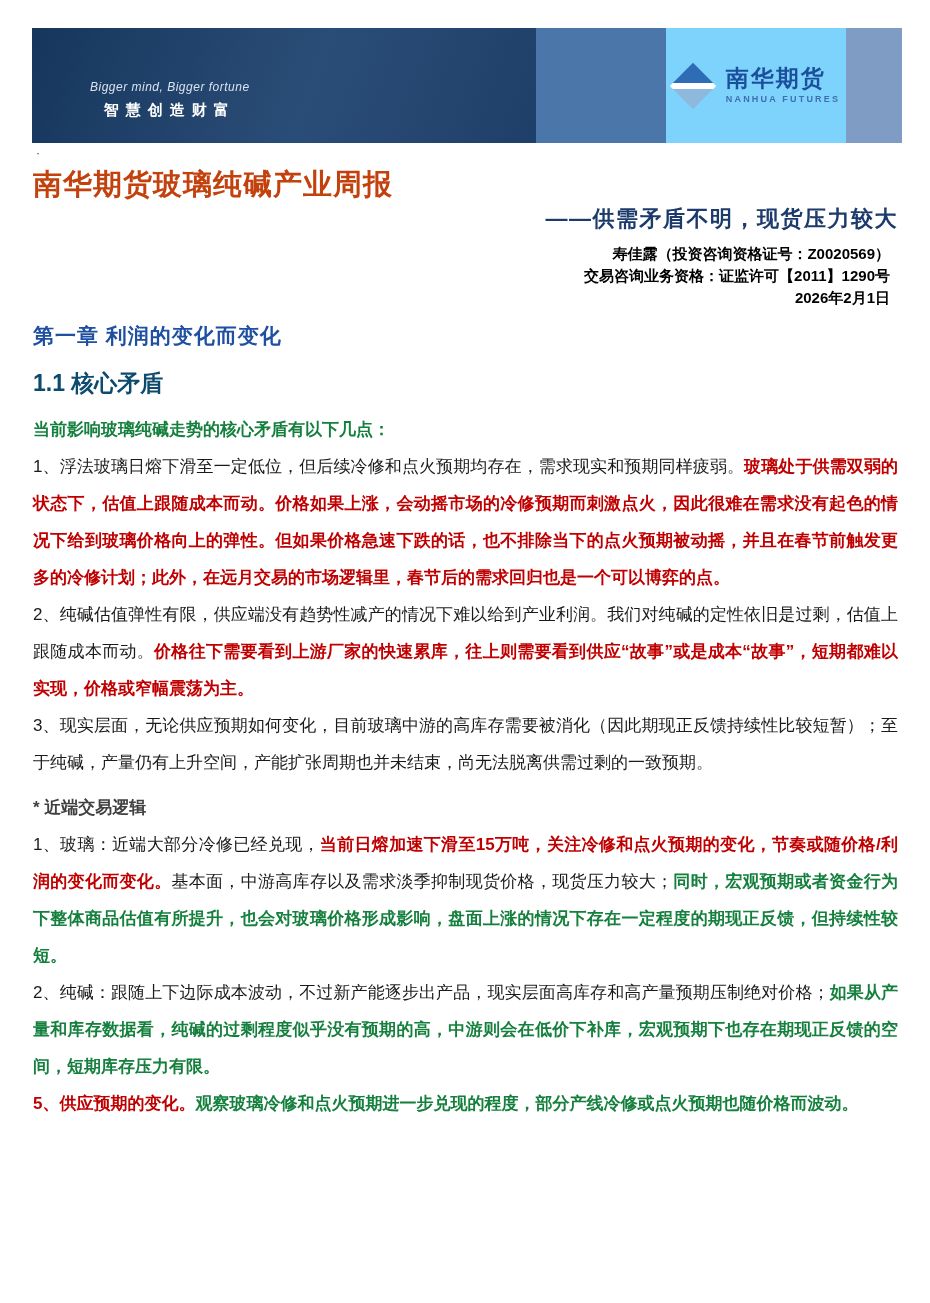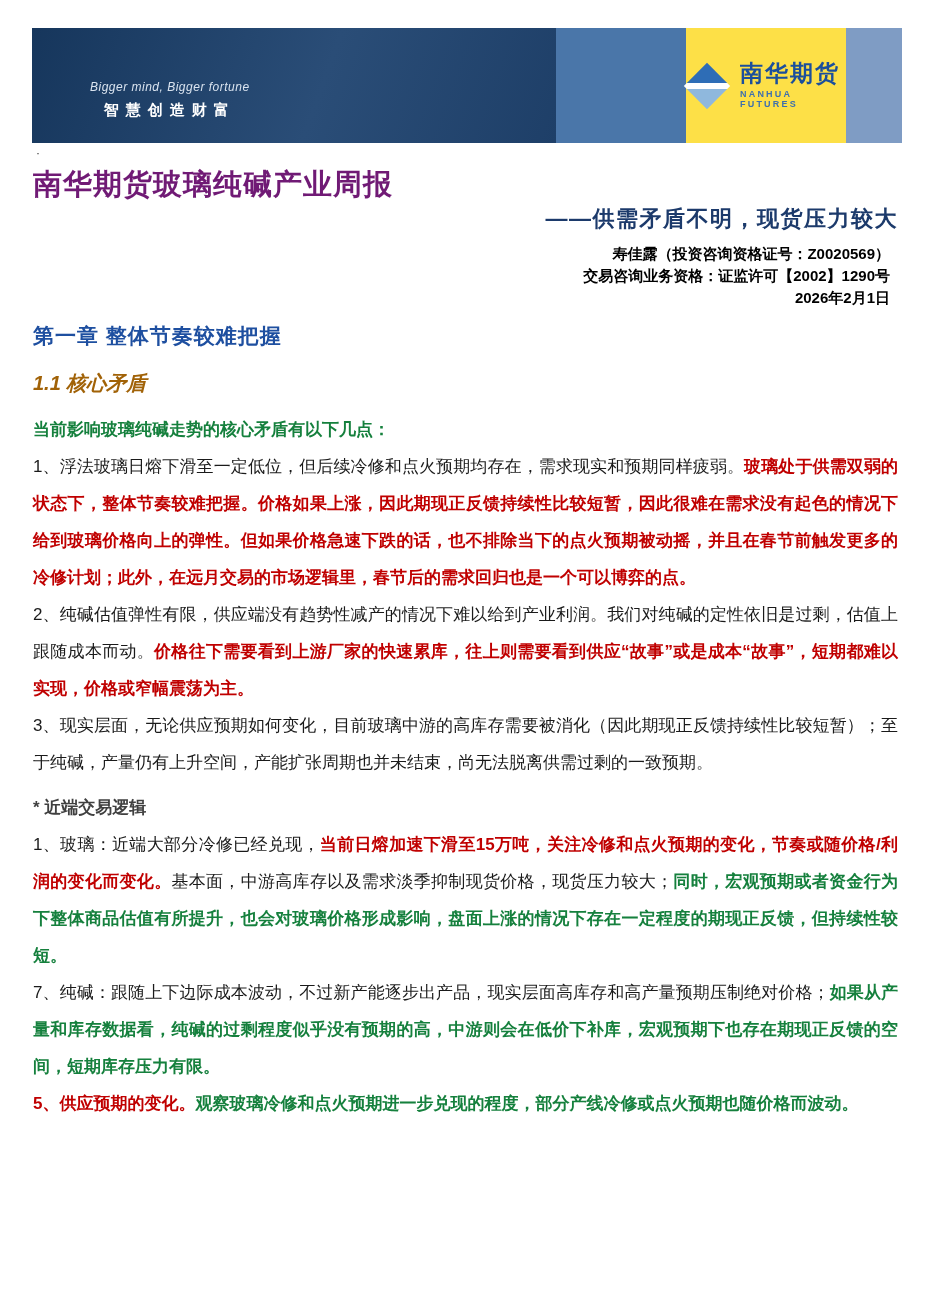--- a/index.html
+++ b/index.html
@@ -32,52 +32,52 @@
   .tagline-en {
     color: #d9e3ef; font-size: 12px; font-style: italic; letter-spacing: 0.5px;
     display: block;
   }
   .tagline-cn {
     color: #ffffff; font-size: 15px; font-weight: bold;
     letter-spacing: 7px; margin-top: 7px; display: block;
   }
   .hdr-mid { width: 130px; background: linear-gradient(180deg,#4f7aad,#436f a3); background: #4a76a9; }
   .hdr-logo {
-    width: 160px; background: #fde047;
+    width: 180px; background: #7dd3fc;
     display: flex; align-items: center; justify-content: center; gap: 12px;
   }
   .diamond {
     width: 42px; height: 42px; flex: 0 0 42px;
     transform: rotate(45deg) scale(0.78);
     background: linear-gradient(135deg, #2e6db6 0 44%, #ffffff 44% 56%, #8fb8dd 56% 100%);
   }
   .logo-txt { display: flex; flex-direction: column; line-height: 1.1; }
   .logo-cn { color: #1b4f9c; font-size: 23px; font-weight: bold; letter-spacing: 2px; }
   .logo-en { color: #3e6fae; font-size: 9px; font-weight: bold; letter-spacing: 2.2px; margin-top: 4px; }
   .hdr-pale { width: 56px; background: #7f9cc4; }
 
   
   .content { padding: 0 32px 0 33px; }
   .stray-dot { font-size: 12px; line-height: 12px; margin: 4px 0 0 3px; color: #333; }
   .title {
     margin: 6px 0 0; font-size: 29px; line-height: 38px;
-    font-weight: bold; color: #701a75; letter-spacing: 1px;
+    font-weight: bold; color: #c2410c; letter-spacing: 1px;
   }
   .subtitle {
     margin: 2px 0 0; font-size: 22px; line-height: 28px;
     font-weight: bold; color: #1c3a6b; text-align: right; letter-spacing: 1.5px;
   }
   .meta { margin: 10px 8px 0; text-align: right; font-size: 15px; line-height: 22px; font-weight: bold; color: #000; }
   .chapter {
     margin: 14px 0 0; font-size: 21px; line-height: 26px;
     font-weight: bold; color: #1e4fa0; letter-spacing: 1px;
   }
   .section-title {
-    margin: 22px 0 0; font-size: 20px; line-height: 24px;
-    font-weight: bold; color: #a16207; font-style: italic;
+    margin: 22px 0 0; font-size: 23px; line-height: 24px;
+    font-weight: bold; color: #0c4a6e;
   }
 
   
   .doc-body { margin-top: 16px; }
   .body-para {
     margin: 0; font-size: 17px; line-height: 37px;
     text-align: justify; text-justify: inter-ideograph; color: #1a1a1a;
   }
   .star-heading {
     margin: 8px 0 0; font-size: 17px; line-height: 37px;
@@ -111,32 +111,32 @@
   </div>
 
   <div class="content">
     <div class="stray-dot">·</div>
 
     <h1 class="title">南华期货玻璃纯碱产业周报</h1>
     <div class="subtitle">——供需矛盾不明，现货压力较大</div>
 
     <div class="meta">
       <div>寿佳露（投资咨询资格证号：Z0020569）</div>
-      <div>交易咨询业务资格：证监许可【2002】1290号</div>
+      <div>交易咨询业务资格：证监许可【2011】1290号</div>
       <div>2026年2月1日</div>
     </div>
 
-    <h2 class="chapter">第一章  整体节奏较难把握</h2>
+    <h2 class="chapter">第一章  利润的变化而变化</h2>
     <h3 class="section-title">1.1 核心矛盾</h3>
 
     <div class="doc-body">
         <p class="body-para"><span class="run-b">当前影响玻璃纯碱走势的核心矛盾有以下几点：</span></p>
-        <p class="body-para"><span class="run-n">1、浮法玻璃日熔下滑至一定低位，但后续冷修和点火预期均存在，需求现实和预期同样疲弱。</span><span class="run-r">玻璃处于供需双弱的状态下，整体节奏较难把握。价格如果上涨，因此期现正反馈持续性比较短暂，因此很难在需求没有起色的情况下给到玻璃价格向上的弹性。但如果价格急速下跌的话，也不排除当下的点火预期被动摇，并且在春节前触发更多的冷修计划；此外，在远月交易的市场逻辑里，春节后的需求回归也是一个可以博弈的点。</span></p>
+        <p class="body-para"><span class="run-n">1、浮法玻璃日熔下滑至一定低位，但后续冷修和点火预期均存在，需求现实和预期同样疲弱。</span><span class="run-r">玻璃处于供需双弱的状态下，估值上跟随成本而动。价格如果上涨，会动摇市场的冷修预期而刺激点火，因此很难在需求没有起色的情况下给到玻璃价格向上的弹性。但如果价格急速下跌的话，也不排除当下的点火预期被动摇，并且在春节前触发更多的冷修计划；此外，在远月交易的市场逻辑里，春节后的需求回归也是一个可以博弈的点。</span></p>
         <p class="body-para"><span class="run-n">2、纯碱估值弹性有限，供应端没有趋势性减产的情况下难以给到产业利润。我们对纯碱的定性依旧是过剩，估值上跟随成本而动。</span><span class="run-r">价格往下需要看到上游厂家的快速累库，往上则需要看到供应“故事”或是成本“故事”，短期都难以实现，价格或窄幅震荡为主。</span></p>
         <p class="body-para"><span class="run-n">3、现实层面，无论供应预期如何变化，目前玻璃中游的高库存需要被消化（因此期现正反馈持续性比较短暂）；至于纯碱，产量仍有上升空间，产能扩张周期也并未结束，尚无法脱离供需过剩的一致预期。</span></p>
         <p class="star-heading">* 近端交易逻辑</p>
         <p class="body-para"><span class="run-n">1、玻璃：近端大部分冷修已经兑现，</span><span class="run-r">当前日熔加速下滑至15万吨，关注冷修和点火预期的变化，节奏或随价格/利润的变化而变化。</span><span class="run-n">基本面，中游高库存以及需求淡季抑制现货价格，现货压力较大；</span><span class="run-b">同时，宏观预期或者资金行为下整体商品估值有所提升，也会对玻璃价格形成影响，盘面上涨的情况下存在一定程度的期现正反馈，但持续性较短。</span></p>
-        <p class="body-para"><span class="run-n">7、纯碱：跟随上下边际成本波动，不过新产能逐步出产品，现实层面高库存和高产量预期压制绝对价格；</span><span class="run-b">如果从产量和库存数据看，纯碱的过剩程度似乎没有预期的高，中游则会在低价下补库，宏观预期下也存在期现正反馈的空间，短期库存压力有限。</span></p>
+        <p class="body-para"><span class="run-n">2、纯碱：跟随上下边际成本波动，不过新产能逐步出产品，现实层面高库存和高产量预期压制绝对价格；</span><span class="run-b">如果从产量和库存数据看，纯碱的过剩程度似乎没有预期的高，中游则会在低价下补库，宏观预期下也存在期现正反馈的空间，短期库存压力有限。</span></p>
         <p class="body-para"><span class="run-r">5、供应预期的变化。</span><span class="run-b">观察玻璃冷修和点火预期进一步兑现的程度，部分产线冷修或点火预期也随价格而波动。</span></p>
       </div>
   </div>
 
 </div>
 
 </body></html>

